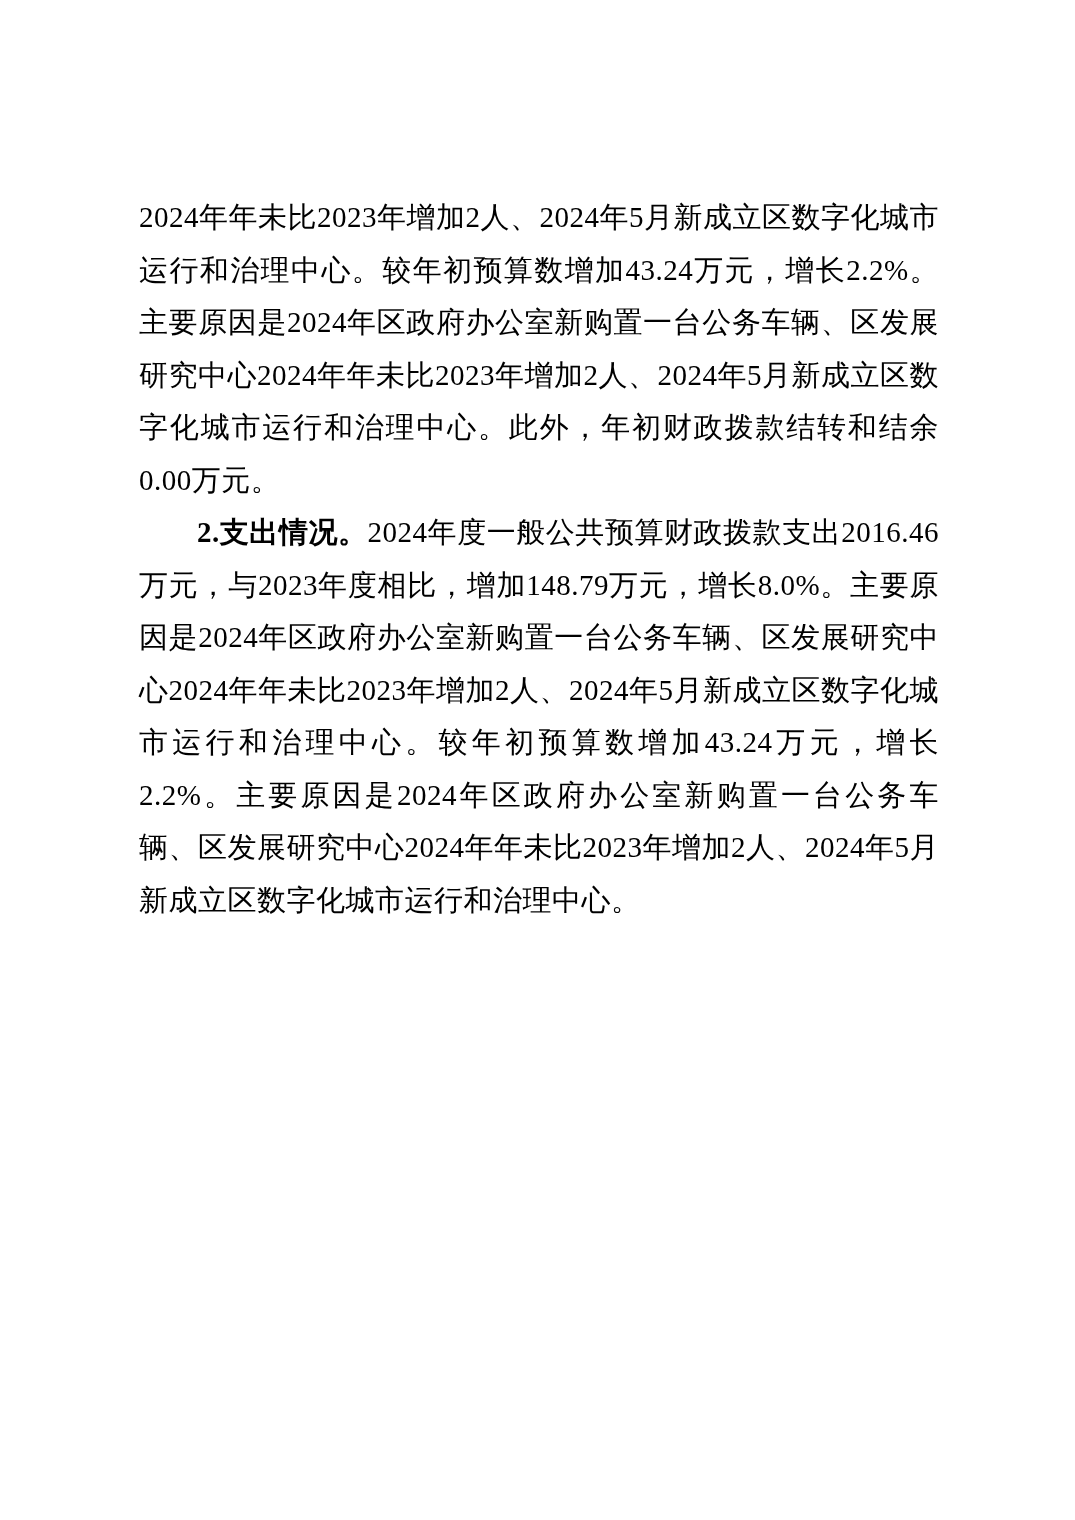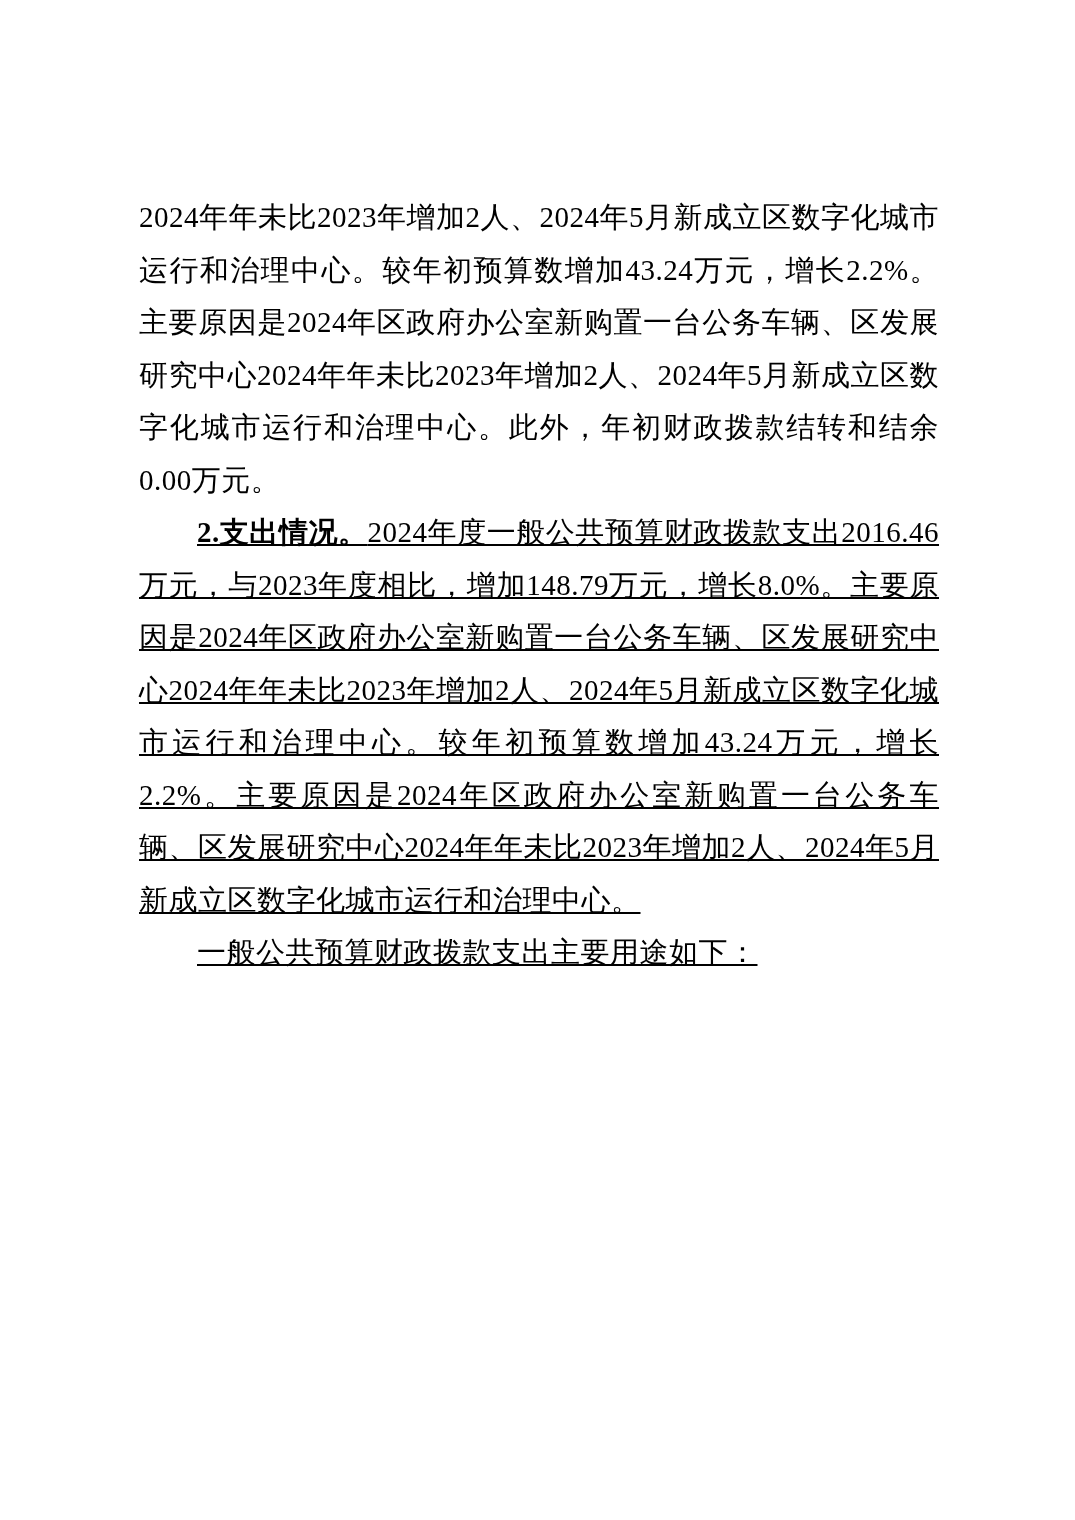--- a/index.html
+++ b/index.html
@@ -26,21 +26,20 @@
     text-align: justify;
     text-justify: inter-ideograph;
     letter-spacing: 0.5px;
   }
   .para {
     margin: 0;
     padding: 0;
   }
   .para.indent {
     text-indent: 2em;
-    text-decoration: underline;
   }
   .lead-bold {
     font-weight: bold;
   }
   .page-footer {
     position: absolute;
     left: 160px;
     top: 1356px;
     font-size: 28px;
     line-height: 40px;
@@ -53,21 +52,20 @@
 <body>
 
 <div class="page">
 
   <div class="page-body">
 
     <p class="para"><span>2024年年未比2023年增加2人、2024年5月新成立区数字化城市运行和治理中心。较年初预算数增加43.24万元，增长2.2%。主要原因是2024年区政府办公室新购置一台公务车辆、区发展研究中心2024年年未比2023年增加2人、2024年5月新成立区数字化城市运行和治理中心。此外，年初财政拨款结转和结余0.00万元。</span></p>
 
     <p class="para indent"><span class="lead-bold">2.支出情况。</span><span>2024年度一般公共预算财政拨款支出2016.46万元，与2023年度相比，增加148.79万元，增长8.0%。主要原因是2024年区政府办公室新购置一台公务车辆、区发展研究中心2024年年未比2023年增加2人、2024年5月新成立区数字化城市运行和治理中心。较年初预算数增加43.24万元，增长2.2%。主要原因是2024年区政府办公室新购置一台公务车辆、区发展研究中心2024年年未比2023年增加2人、2024年5月新成立区数字化城市运行和治理中心。</span></p>
 
-    <p class="para indent"><span>一般公共预算财政拨款支出主要用途如下：</span></p>
 
 
 
   </div>
 
   <div class="page-footer"><span>— 10 —</span></div>
 
 </div>
 
 </body></html>

